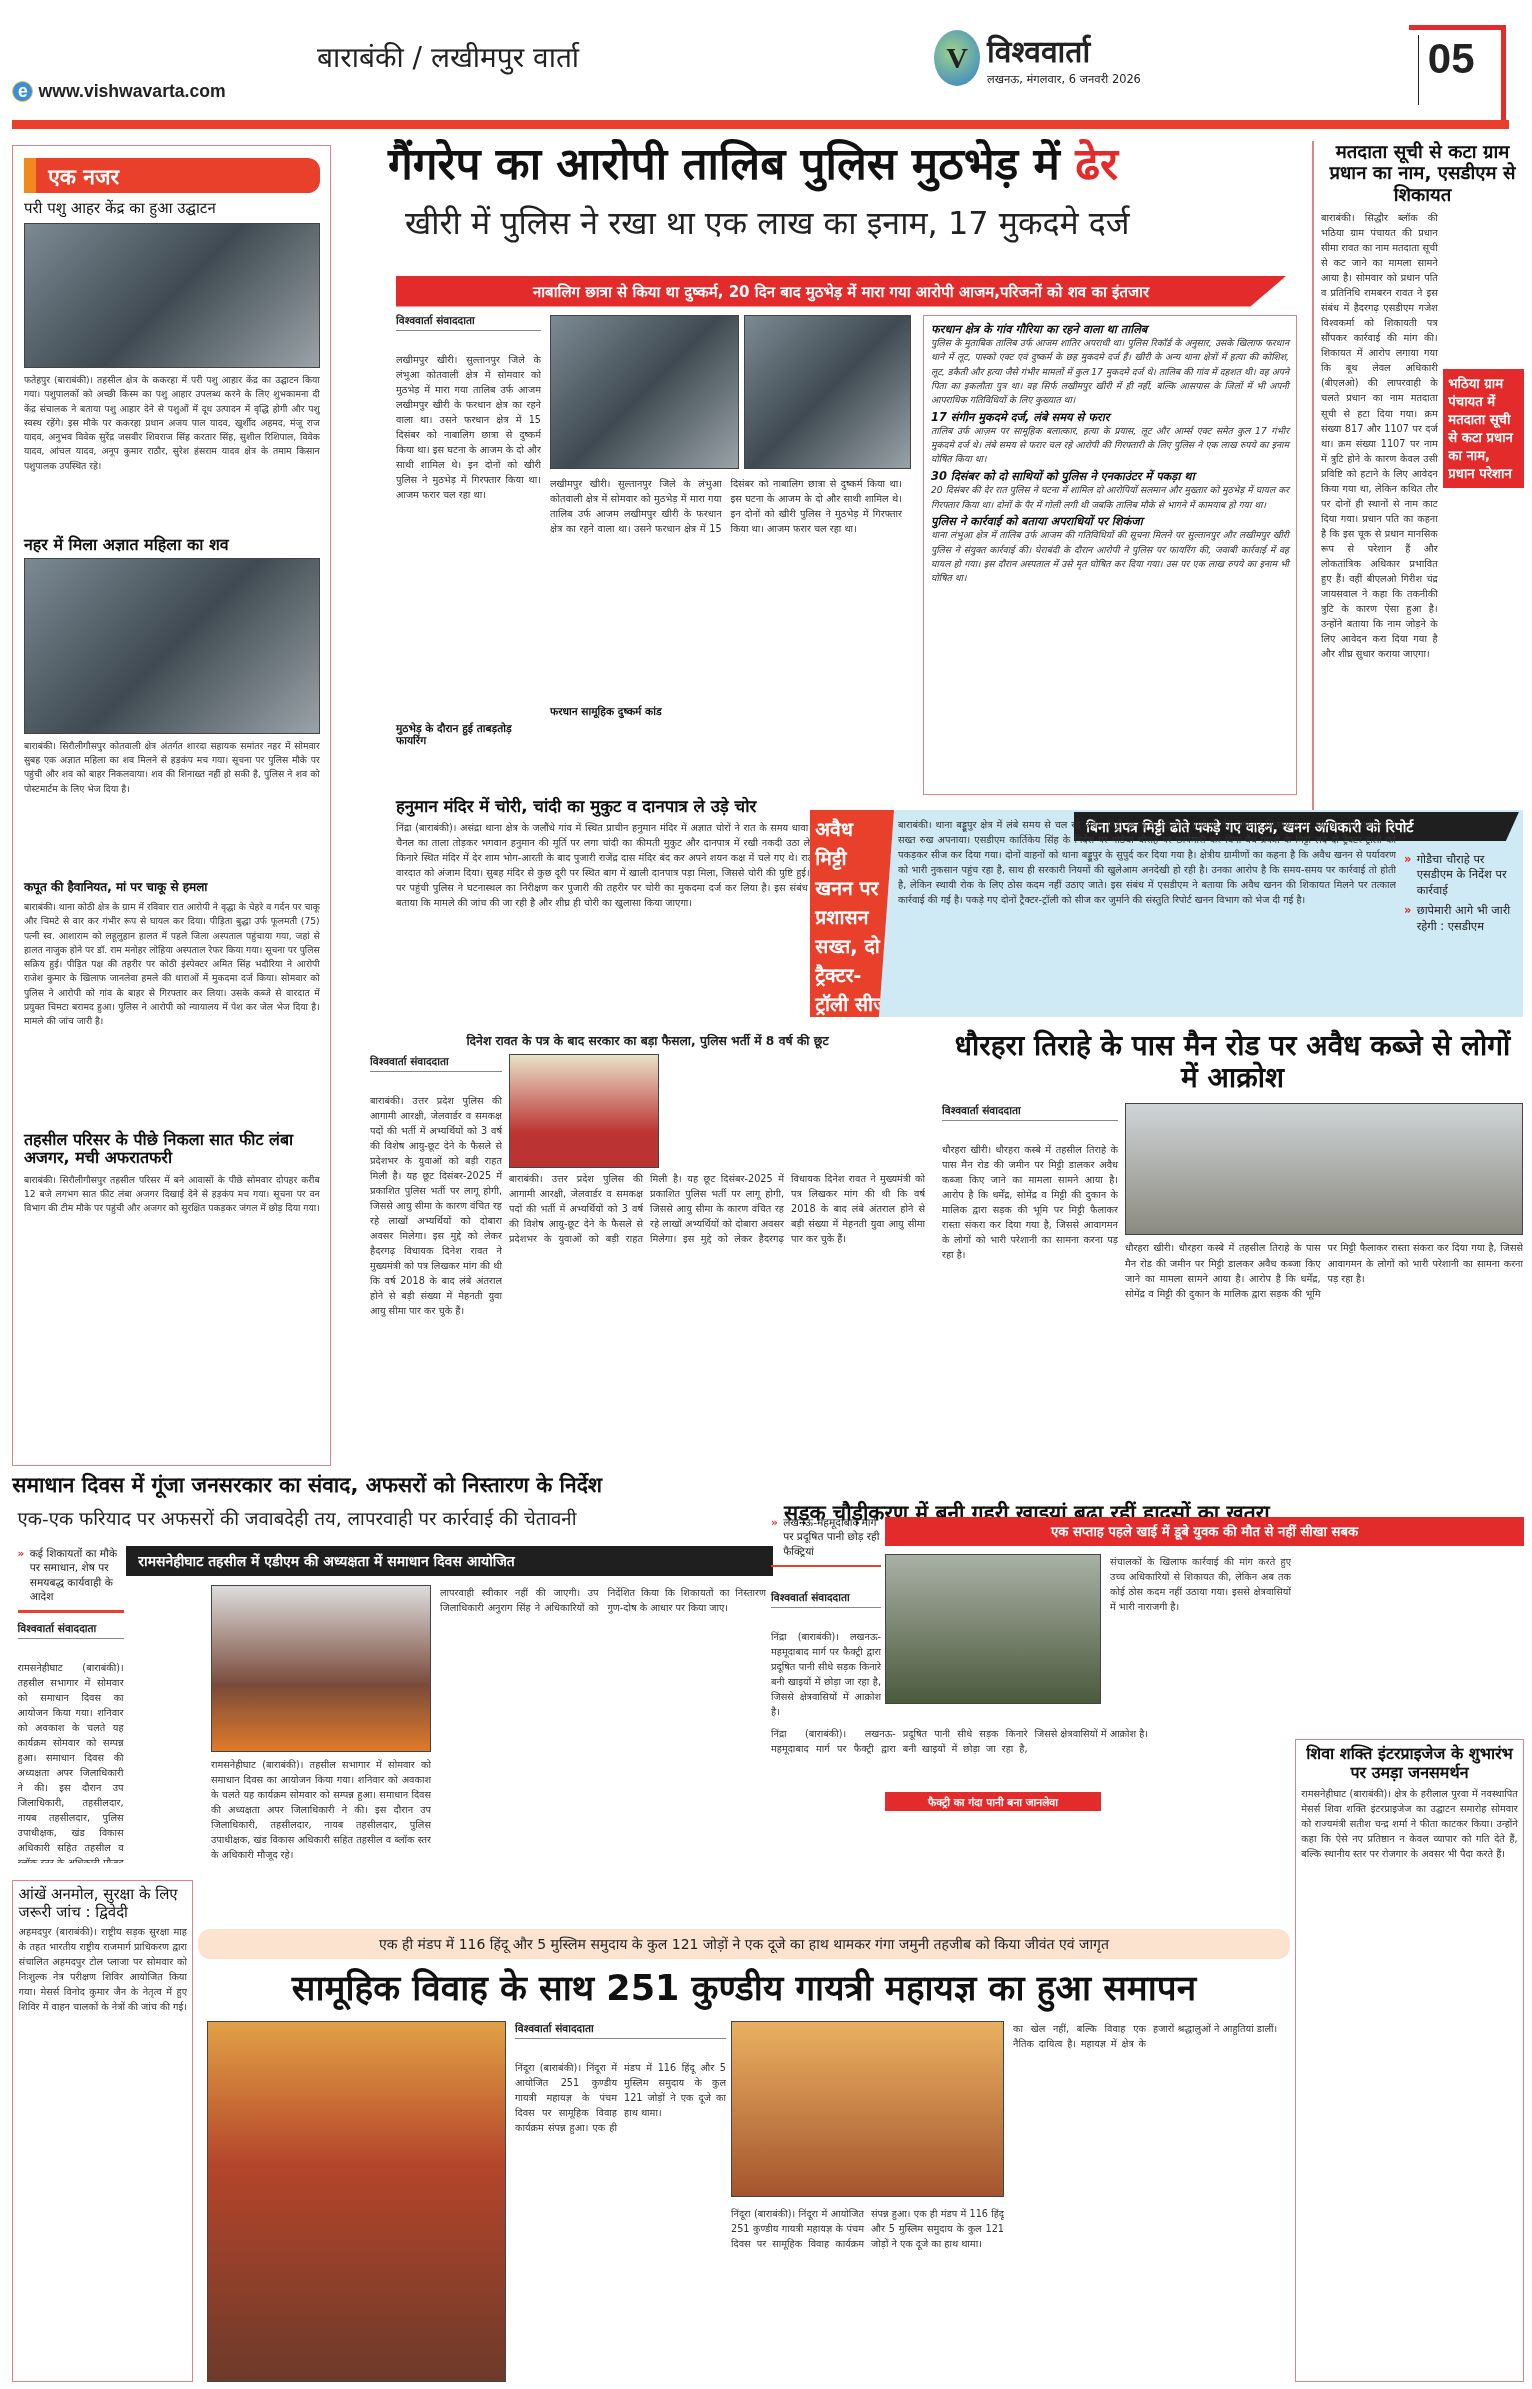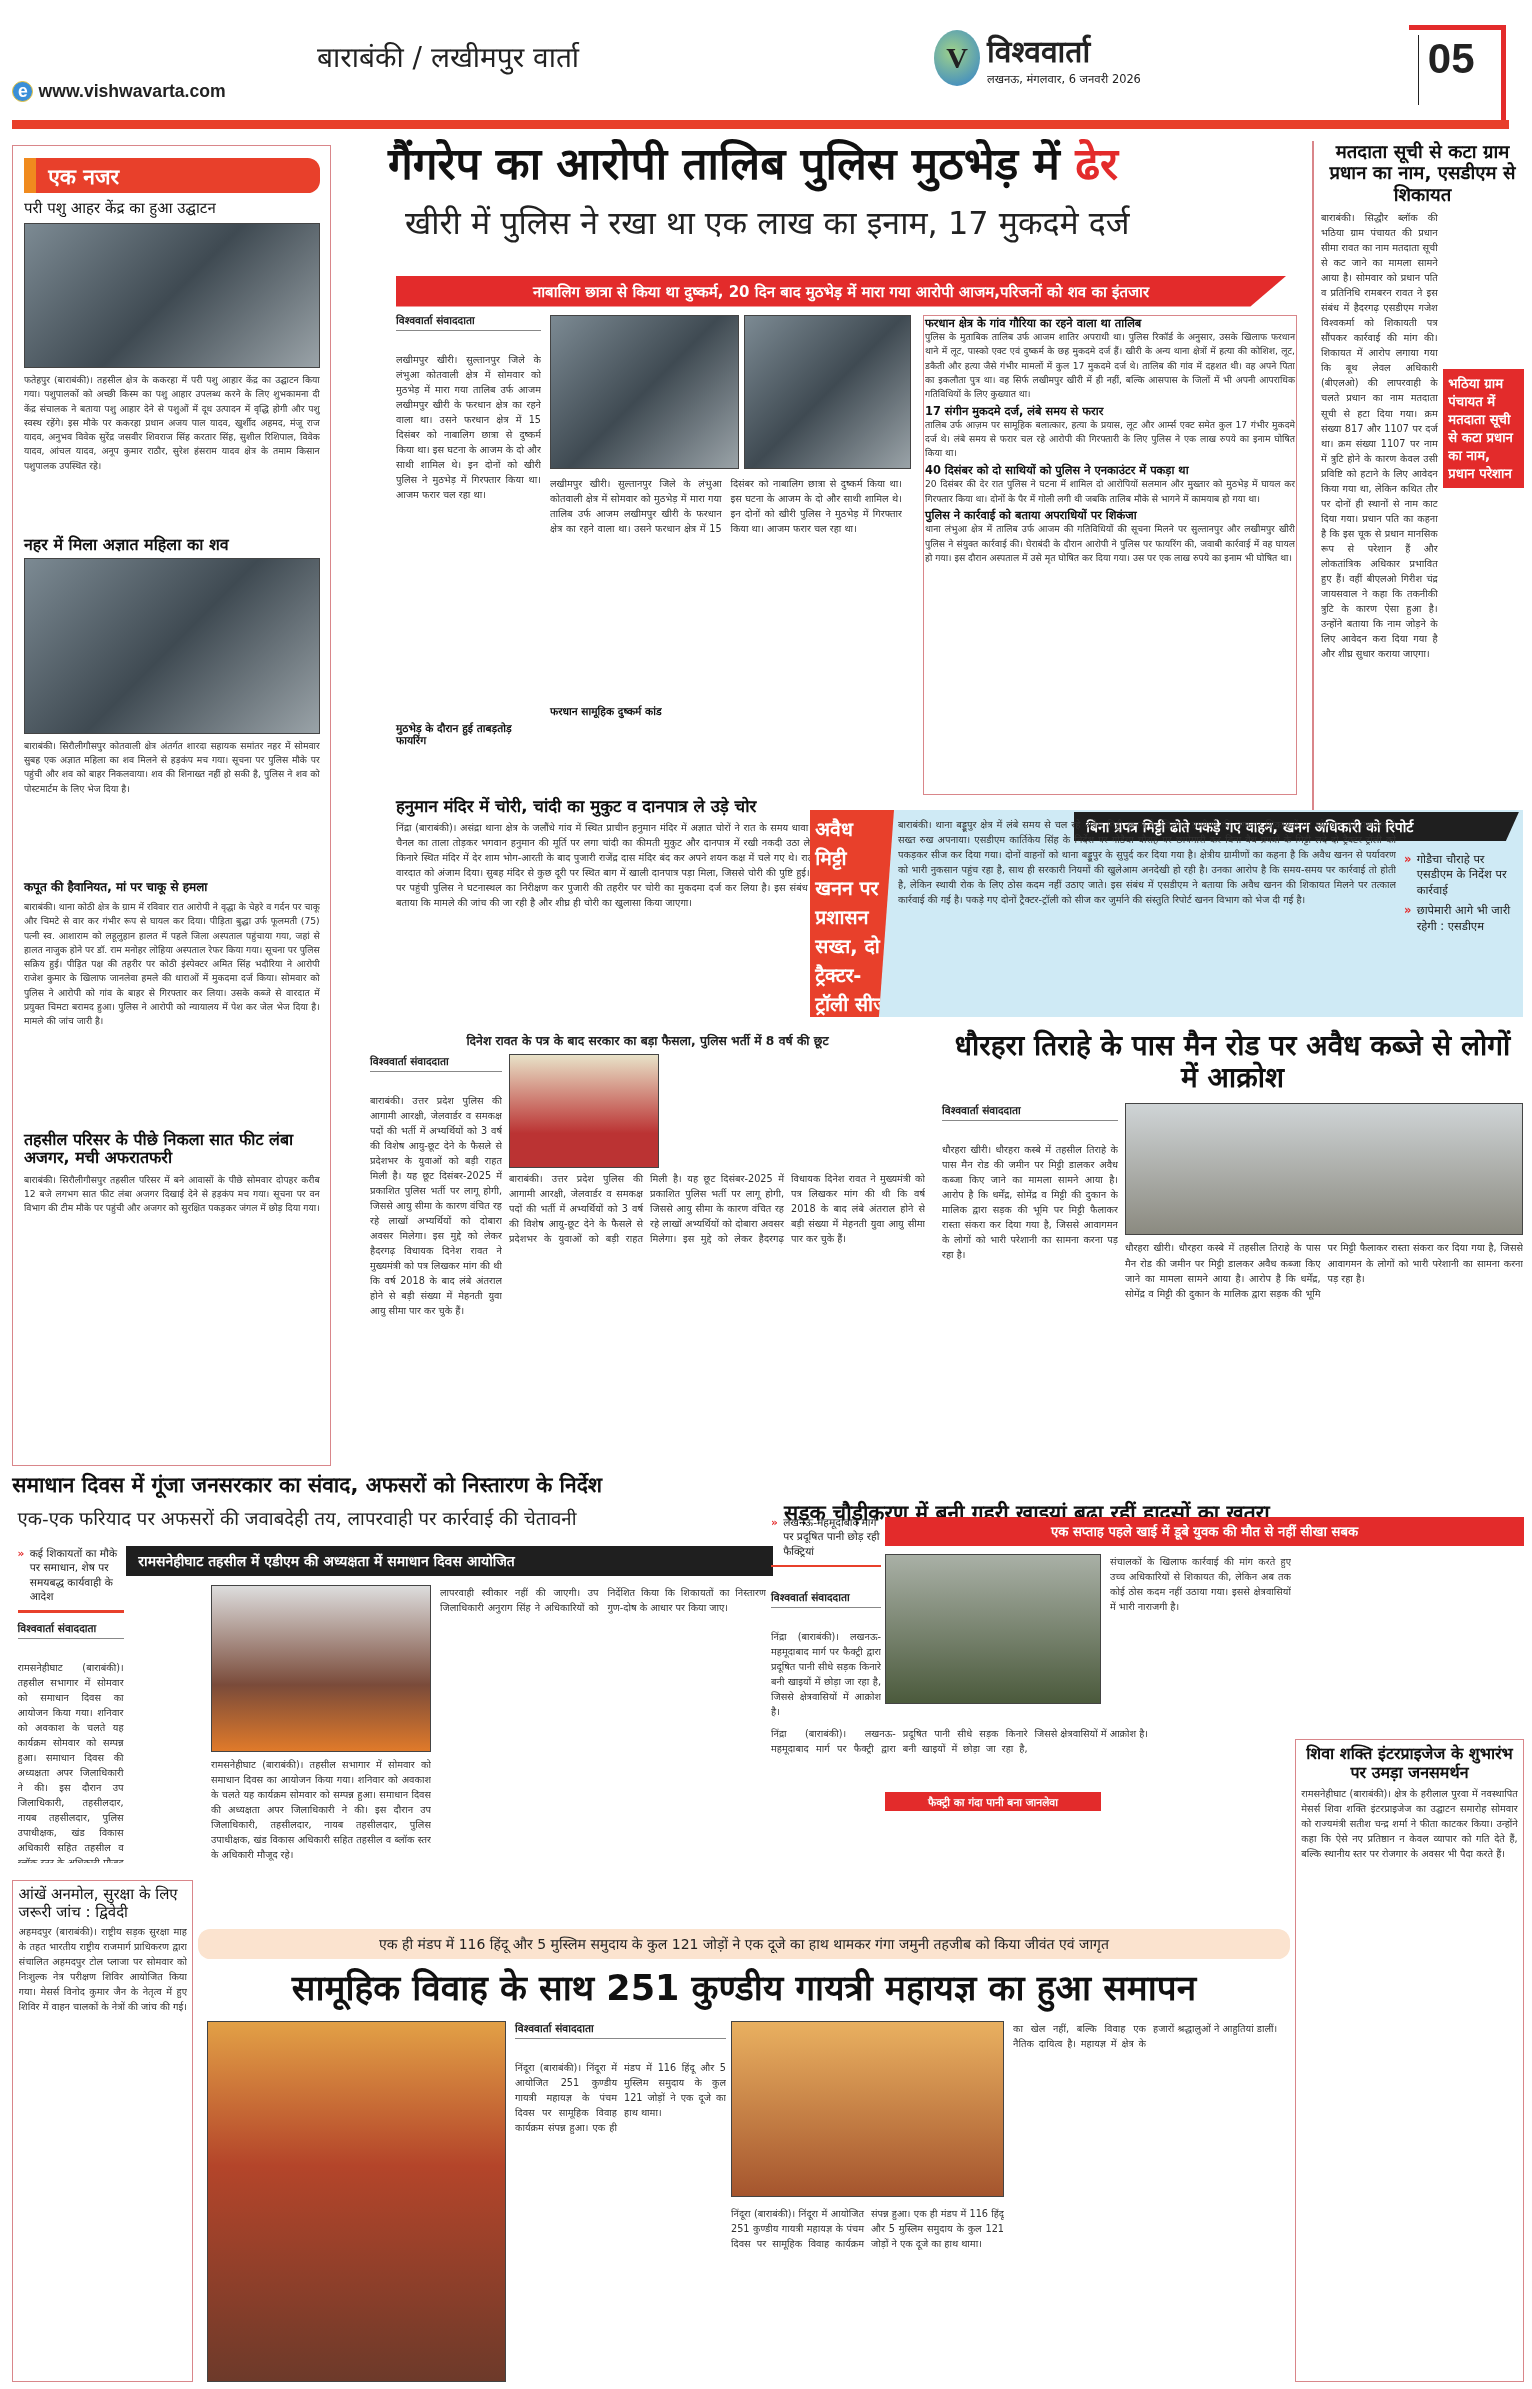--- a/index.html
+++ b/index.html
@@ -76,26 +76,26 @@
   <p class="body" style="height:370px;overflow:hidden;">लखीमपुर खीरी। सुल्तानपुर जिले के लंभुआ कोतवाली क्षेत्र में सोमवार को मुठभेड़ में मारा गया तालिब उर्फ आजम लखीमपुर खीरी के फरधान क्षेत्र का रहने वाला था। उसने फरधान क्षेत्र में 15 दिसंबर को नाबालिग छात्रा से दुष्कर्म किया था। इस घटना के आजम के दो और साथी शामिल थे। इन दोनों को खीरी पुलिस ने मुठभेड़ में गिरफ्तार किया था। आजम फरार चल रहा था।</p>
   <div class="hl" style="font-size:10.6px;">मुठभेड़ के दौरान हुई ताबड़तोड़ फायरिंग</div>
 </div>
 <div class="abs img" style="left:550px;top:315px;width:189px;height:154px;"></div>
 <div class="abs img" style="left:744px;top:315px;width:167px;height:154px;"></div>
 <div class="abs" style="left:550px;top:476px;width:352px;">
   <p class="body" style="column-count:2;column-gap:8.8px;height:229px;overflow:hidden;">लखीमपुर खीरी। सुल्तानपुर जिले के लंभुआ कोतवाली क्षेत्र में सोमवार को मुठभेड़ में मारा गया तालिब उर्फ आजम लखीमपुर खीरी के फरधान क्षेत्र का रहने वाला था। उसने फरधान क्षेत्र में 15 दिसंबर को नाबालिग छात्रा से दुष्कर्म किया था। इस घटना के आजम के दो और साथी शामिल थे। इन दोनों को खीरी पुलिस ने मुठभेड़ में गिरफ्तार किया था। आजम फरार चल रहा था।</p>
   <div class="hl" style="font-size:10.6px;">फरधान सामूहिक दुष्कर्म कांड</div>
 </div>
 
-<div class="abs col-box" style="left:923px;top:315px;width:374px;height:480px;padding:1px;overflow:hidden;">
+<div class="abs col-box" style="left:923px;top:315px;width:374px;height:480px;padding:7px;overflow:hidden;font-style:italic;">
   <div class="hl" style="font-size:11.4px;">फरधान क्षेत्र के गांव गौरिया का रहने वाला था तालिब</div>
   <p class="body" style="font-size:9.2px;">पुलिस के मुताबिक तालिब उर्फ आजम शातिर अपराधी था। पुलिस रिकॉर्ड के अनुसार, उसके खिलाफ फरधान थाने में लूट, पास्को एक्ट एवं दुष्कर्म के छह मुकदमे दर्ज हैं। खीरी के अन्य थाना क्षेत्रों में हत्या की कोशिश, लूट, डकैती और हत्या जैसे गंभीर मामलों में कुल 17 मुकदमे दर्ज थे। तालिब की गांव में दहशत थी। वह अपने पिता का इकलौता पुत्र था। वह सिर्फ लखीमपुर खीरी में ही नहीं, बल्कि आसपास के जिलों में भी अपनी आपराधिक गतिविधियों के लिए कुख्यात था।</p>
   <div class="hl" style="font-size:11.4px;margin-top:3.5px;">17 संगीन मुकदमे दर्ज, लंबे समय से फरार</div>
   <p class="body" style="font-size:9.2px;">तालिब उर्फ आज़म पर सामूहिक बलात्कार, हत्या के प्रयास, लूट और आर्म्स एक्ट समेत कुल 17 गंभीर मुकदमे दर्ज थे। लंबे समय से फरार चल रहे आरोपी की गिरफ्तारी के लिए पुलिस ने एक लाख रुपये का इनाम घोषित किया था।</p>
-  <div class="hl" style="font-size:11.4px;margin-top:3.5px;">40 दिसंबर को दो साथियों को पुलिस ने एनकाउंटर में पकड़ा था</div>
+  <div class="hl" style="font-size:11.4px;margin-top:3.5px;">30 दिसंबर को दो साथियों को पुलिस ने एनकाउंटर में पकड़ा था</div>
   <p class="body" style="font-size:9.2px;">20 दिसंबर की देर रात पुलिस ने घटना में शामिल दो आरोपियों सलमान और मुख्तार को मुठभेड़ में घायल कर गिरफ्तार किया था। दोनों के पैर में गोली लगी थी जबकि तालिब मौके से भागने में कामयाब हो गया था।</p>
   <div class="hl" style="font-size:11.4px;margin-top:3.5px;">पुलिस ने कार्रवाई को बताया अपराधियों पर शिकंजा</div>
   <p class="body" style="font-size:9.2px;">थाना लंभुआ क्षेत्र में तालिब उर्फ आजम की गतिविधियों की सूचना मिलने पर सुल्तानपुर और लखीमपुर खीरी पुलिस ने संयुक्त कार्रवाई की। घेराबंदी के दौरान आरोपी ने पुलिस पर फायरिंग की, जवाबी कार्रवाई में वह घायल हो गया। इस दौरान अस्पताल में उसे मृत घोषित कर दिया गया। उस पर एक लाख रुपये का इनाम भी घोषित था।</p>
 </div>
 
 <div class="abs vsep" style="left:1312px;top:141px;height:669px;"></div>
 <div class="abs" style="left:1321px;top:141px;width:203px;">
   <div class="hl" style="font-size:18.5px;text-align:center;">मतदाता सूची से कटा ग्राम प्रधान का नाम, एसडीएम से शिकायत</div>
   <div style="position:relative;margin-top:5.3px;">
     <div class="redband" style="float:right;width:81px;font-size:13.2px;text-align:left;margin:159px 0 3.5px 5.3px;padding:5.3px;">भठिया ग्राम पंचायत में मतदाता सूची से कटा प्रधान का नाम, प्रधान परेशान</div>

